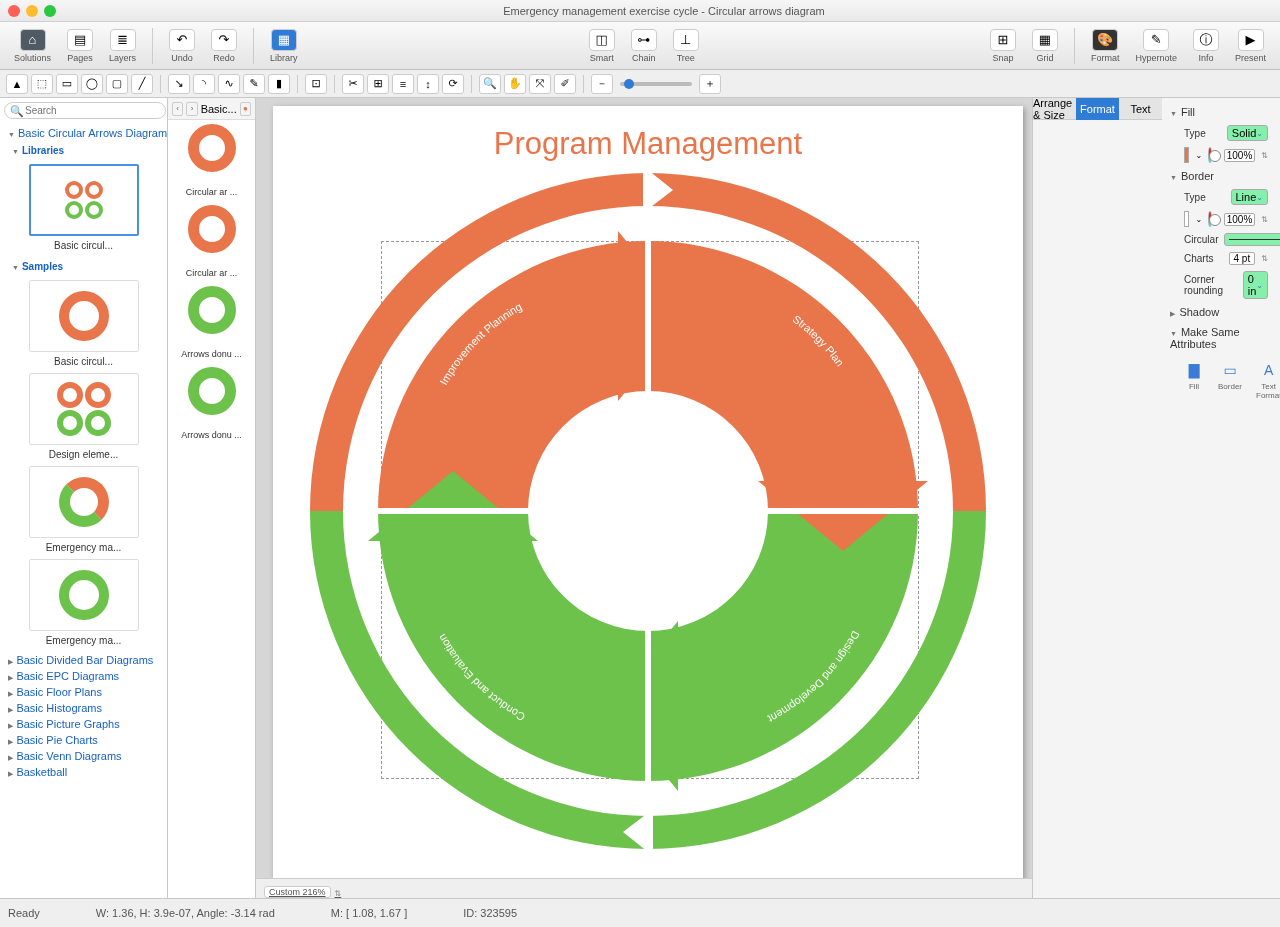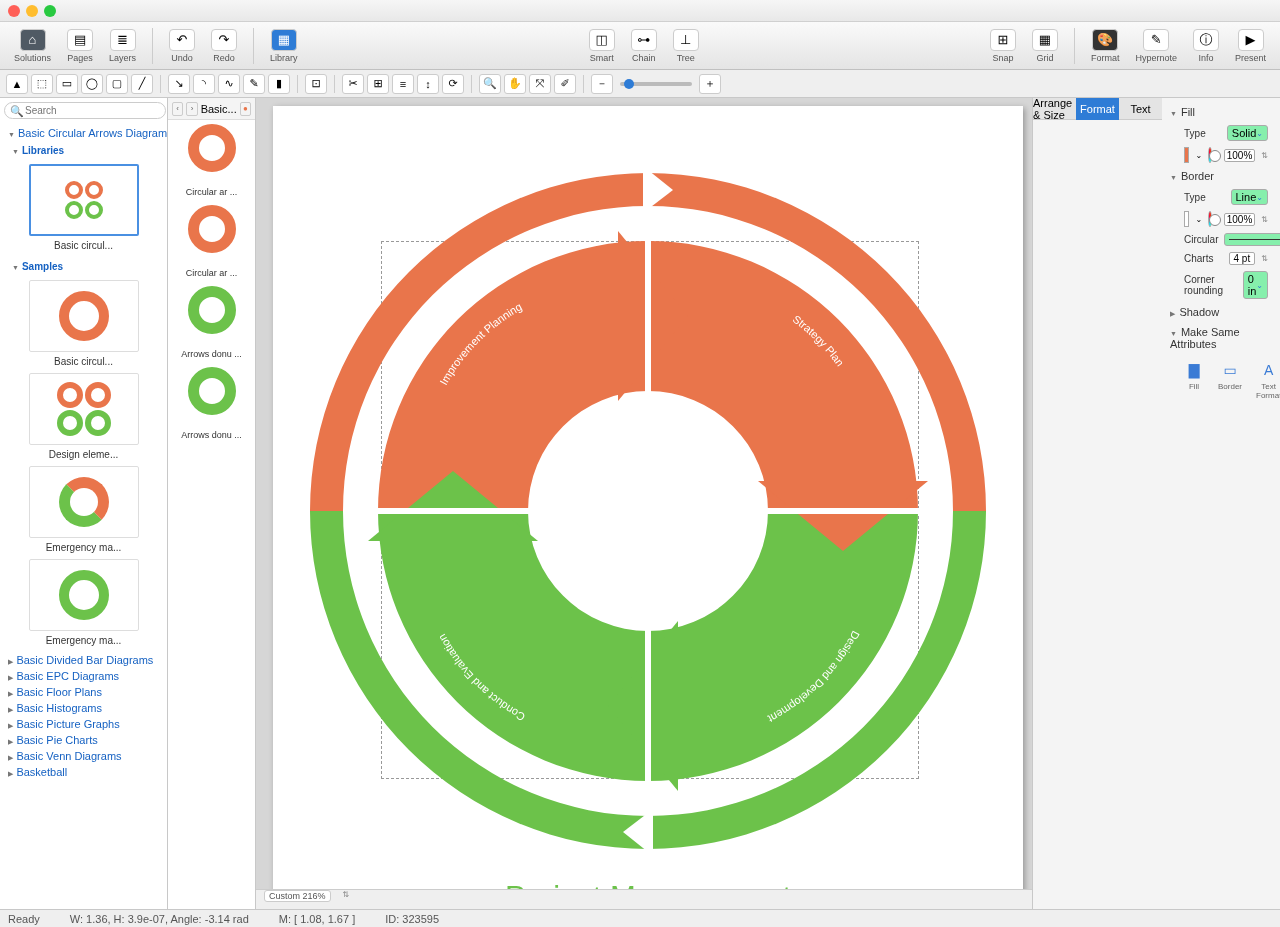--- a/index.html
+++ b/index.html
@@ -56,24 +56,24 @@
 .stencil-body{flex:1;overflow:auto;padding:4px;}
 .sten-item{text-align:center;margin-bottom:8px;}
 .sten-donut{width:48px;height:48px;border-radius:50%;margin:0 auto;}
 .sten-donut.o{border:11px solid #e9754b;}
 .sten-donut.g{border:11px solid #6cc24a;}
 .sten-cap{font-size:9px;color:#333;margin-top:15px;white-space:nowrap;overflow:hidden;}
 
 .canvas-wrap{flex:1;background:#d6d6d6;display:flex;flex-direction:column;min-width:0;}
 .canvas-scroll{flex:1;overflow:auto;display:flex;justify-content:center;padding:8px 0 0 8px;}
 .page{width:750px;height:830px;background:#fff;box-shadow:2px 2px 6px rgba(0,0,0,0.3);position:relative;}
-.canvas-foot{height:20px;background:#efefef;border-top:1px solid #ccc;display:flex;align-items:flex-start;padding:0 8px;font-size:10px;color:#555;gap:12px;}
+.canvas-foot{height:20px;background:#efefef;border-top:1px solid #ccc;display:flex;align-items:flex-end;padding:0 8px;font-size:10px;color:#555;gap:4px;text-decoration:underline;}
 .zoom-combo{border:1px solid #ccc;background:#fff;border-radius:3px;padding:0 4px;font-size:9px;}
 
-.status{height:18px;background:#efefef;border-top:1px solid #c8c8c8;display:flex;align-items:center;padding:0 8px;font-size:10px;color:#555;gap:30px;}
+.status{height:29px;background:#efefef;border-top:1px solid #c8c8c8;display:flex;align-items:center;padding:0 8px;font-size:10px;color:#555;gap:56px;}
 
 .right{width:248px;background:#f4f4f4;border-left:1px solid #c8c8c8;display:flex;flex-direction:row;}
 .rtabs{display:flex;height:22px;}
 .rtab{flex:1;display:flex;align-items:center;justify-content:center;background:#e4e4e4;border-bottom:1px solid #ccc;cursor:pointer;font-size:11px;}
 .rtab.active{background:#2e7cd6;color:#fff;border-bottom:none;}
 .rbody{flex:1;overflow:auto;padding:4px 8px;}
 .sect-head{font-size:11px;color:#333;padding:4px 0;cursor:pointer;}
 .sect-head::before{content:"▼";font-size:7px;color:#777;margin-right:4px;}
 .sect-head.collapsed::before{content:"▶";}
 .prop-row{display:flex;align-items:center;gap:6px;padding:3px 4px 3px 14px;}
@@ -101,20 +101,21 @@
 </style>
 </head>
 <body>
 
 <div class="titlebar">
   <div class="traffic">
     <span class="trf-close"></span>
     <span class="trf-min"></span>
     <span class="trf-max"></span>
   </div>
+  <div class="title">Emergency management exercise cycle - Circular arrows diagram</div>
 </div>
 
 <div class="toolbar">
   <div class="tb-group">
     <div class="tb-btn">
         <div class="tb-ico" style="background:#505a64;color:#fff">⌂</div>
         <div class="tb-lbl">Solutions</div>
       </div>
     <div class="tb-btn">
         <div class="tb-ico">▤</div>
@@ -300,20 +301,21 @@
       <div class="sten-item">
           <div class="sten-donut g"></div>
           <div class="sten-cap">Arrows donu ...</div>
         </div>
     </div>
   </div>
 
   <div class="canvas-wrap">
     <div class="canvas-scroll">
       <div class="page">
+        <div class="diagram-title title-top">Program Management</div>
         <div class="diagram-title title-bot">Project Management</div>
         <div class="sel-box"></div>
         <svg width="750" height="830" style="position:absolute;left:0;top:0">
           <g transform="translate(375,405)">
 
             <path d="M -338 0 A 338 338 0 0 1 338 0 L 305 0 A 305 305 0 0 0 -305 0 Z" fill="#e9754b"></path>
             <path d="M 338 0 A 338 338 0 0 1 -338 0 L -305 0 A 305 305 0 0 0 305 0 Z" fill="#6cc24a"></path>
             <polygon points="-5,-345 25,-321 -5,-298" fill="#fff"></polygon>
             <polygon points="5,345 -25,321 5,298" fill="#fff"></polygon>
 

